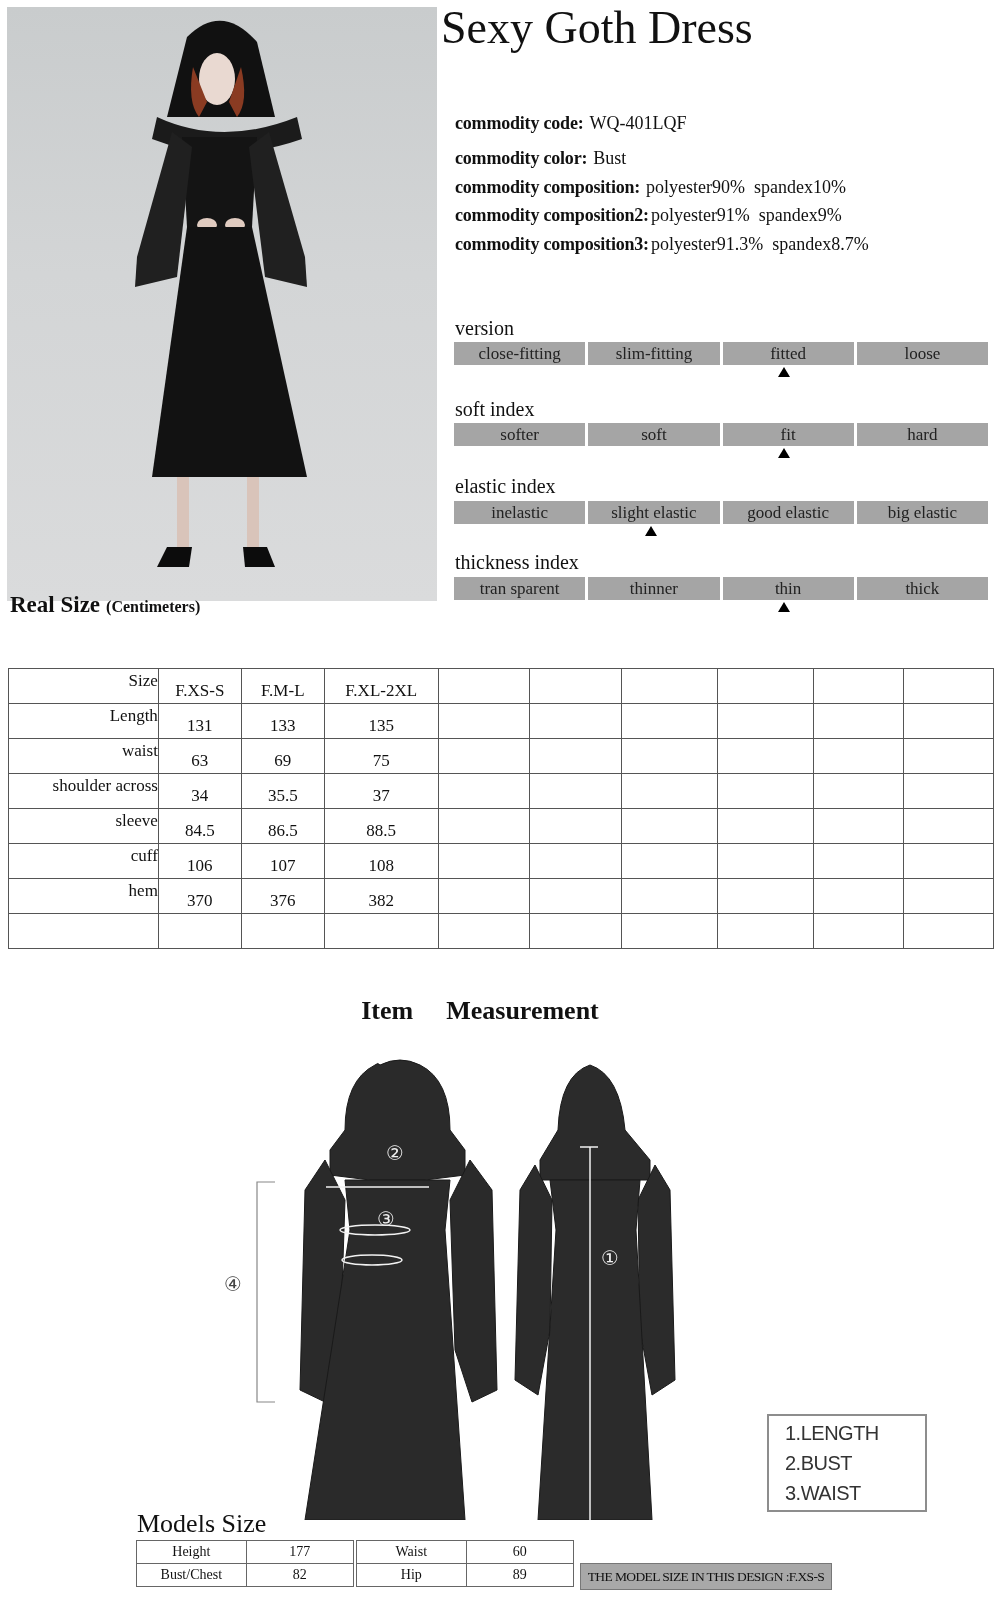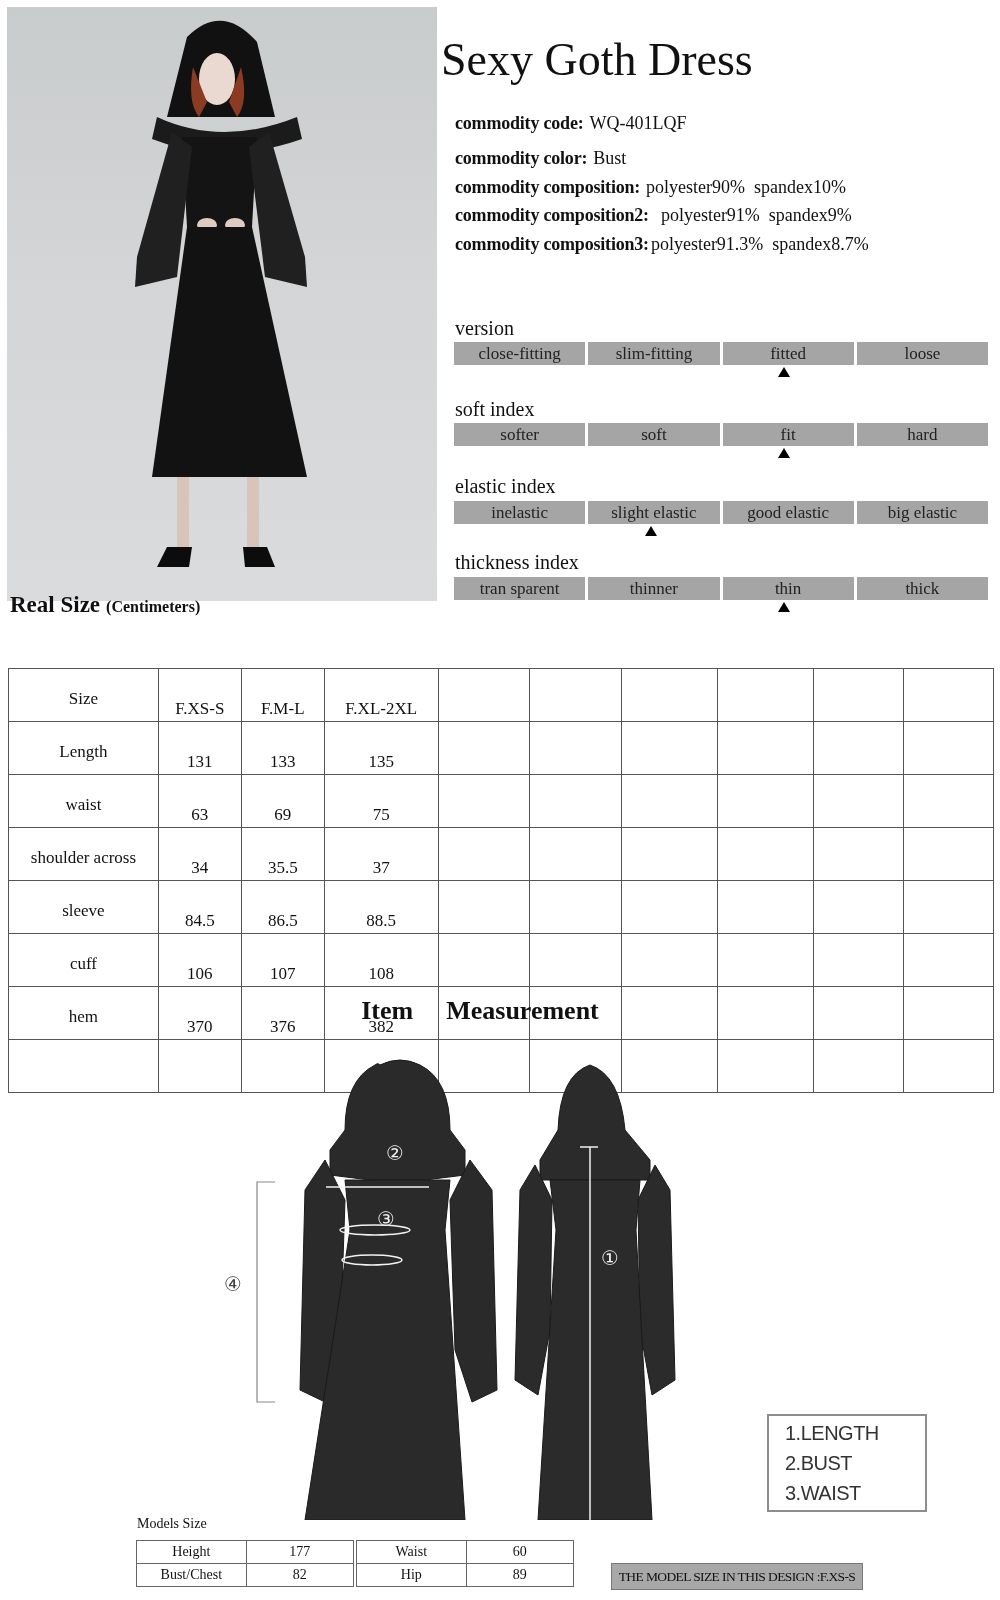--- a/index.html
+++ b/index.html
@@ -2,46 +2,46 @@
 <html><head>
 <meta charset="utf-8">
 <style>
   html,body{margin:0;padding:0;background:#fff;}
   body{width:1000px;height:1600px;position:relative;overflow:hidden;font-family:"Liberation Serif","DejaVu Serif",serif;color:#111;}
   .abs{position:absolute;}
   
   .photo{left:7px;top:7px;width:430px;height:594px;background:linear-gradient(180deg,#c9cccd 0%,#d3d5d6 45%,#dadbdc 100%);overflow:hidden;}
   .photo svg{display:block}
   
-  .title{left:441px;top:0px;font-size:46px;line-height:56px;color:#111;margin-top:32px;}
+  .title{left:441px;top:0px;font-size:46px;line-height:56px;color:#111;}
   .attr{left:455px;font-size:18px;line-height:24px;white-space:nowrap;}
   .attr .k{font-weight:bold;letter-spacing:-0.2px;}
   .attr .v{margin-left:6px;}
   
   .idx-label{left:455px;font-size:20px;line-height:24px;}
   .bar{left:454px;width:534px;height:23px;display:flex;gap:3px;}
   .seg{flex:1;background:#a5a5a5;text-align:center;font-size:17px;line-height:23px;color:#222;}
   .arrow{width:0;height:0;border-left:6px solid transparent;border-right:6px solid transparent;border-bottom:10px solid #000;}
   
   .rs-title{left:10px;top:593px;font-size:23px;font-weight:bold;line-height:24px;}
   .rs-title .unit{font-size:16px;margin-left:6px;}
   table.size{position:absolute;left:8px;top:668px;border-collapse:collapse;width:986px;}
   table.size td{border:1.5px solid #555;height:32px;text-align:center;font-size:17px;padding:0;}
-  table.size td.lab{font-size:17px;vertical-align:top;padding-top:20px;}
+  table.size td.lab{font-size:17px;vertical-align:top;padding-top:2px;text-align:right;}
   table.size td.num{vertical-align:bottom;padding-bottom:2px;}
   
   .im-title{left:0;width:960px;top:996px;text-align:center;font-size:26px;font-weight:bold;word-spacing:10px;}
   .legend{left:767px;top:1414px;width:156px;height:94px;border:2px solid #8d8d8d;font-family:"Liberation Sans","DejaVu Sans",sans-serif;font-size:20px;color:#333;}
   .legend div{margin-left:16px;line-height:30px;letter-spacing:-0.5px;}
   .legend div:first-child{margin-top:2px;}
   
-  .ms-title{left:137px;top:1512px;font-size:14px;line-height:24px;}
+  .ms-title{left:137px;top:1512px;font-size:26px;line-height:24px;}
   table.ms{position:absolute;border-collapse:collapse;font-size:14px;}
   table.ms td{border:1px solid #666;text-align:center;height:22px;padding:0;}
-  .note{left:611px;top:1563px;width:250px;height:25px;background:#a8a8a8;border:1px solid #777;font-size:13.5px;line-height:25px;text-align:center;letter-spacing:-0.6px;color:#111;}
+  .note{left:580px;top:1563px;width:250px;height:25px;background:#a8a8a8;border:1px solid #777;font-size:13.5px;line-height:25px;text-align:center;letter-spacing:-0.6px;color:#111;}
   .circnum{font-family:"DejaVu Sans",sans-serif;}
 </style>
 </head>
 <body>
 
 <div class="abs photo">
   <svg width="430" height="594" viewBox="0 0 430 594">
 
     <path d="M180 30 Q215 -5 250 35 L268 110 L160 110 Z" fill="#111"></path>
 
@@ -74,21 +74,21 @@
 <div class="abs attr" style="top:111px">
   <span class="k">commodity code:</span><span class="v">WQ-401LQF</span>
 </div>
 <div class="abs attr" style="top:146px">
   <span class="k">commodity color:</span><span class="v">Bust</span>
 </div>
 <div class="abs attr" style="top:175px">
   <span class="k">commodity composition:</span><span class="v" style="white-space:pre">polyester90%  spandex10%</span>
 </div>
 <div class="abs attr" style="top:203px">
-  <span class="k">commodity composition2:</span><span class="v" style="margin-left:12px;white-space:pre">polyester91%  spandex9%</span>
+  <span class="k">commodity composition2:</span><span class="v" style="margin-left:2px;white-space:pre">polyester91%  spandex9%</span>
 </div>
 <div class="abs attr" style="top:232px">
   <span class="k">commodity composition3:</span><span class="v" style="margin-left:2px;white-space:pre">polyester91.3%  spandex8.7%</span>
 </div>
 
 <div class="abs idx-label" style="top:316px">version</div>
 <div class="abs bar" style="top:342px">
   <div class="seg">close-fitting</div>
   <div class="seg">slim-fitting</div>
   <div class="seg">fitted</div>

